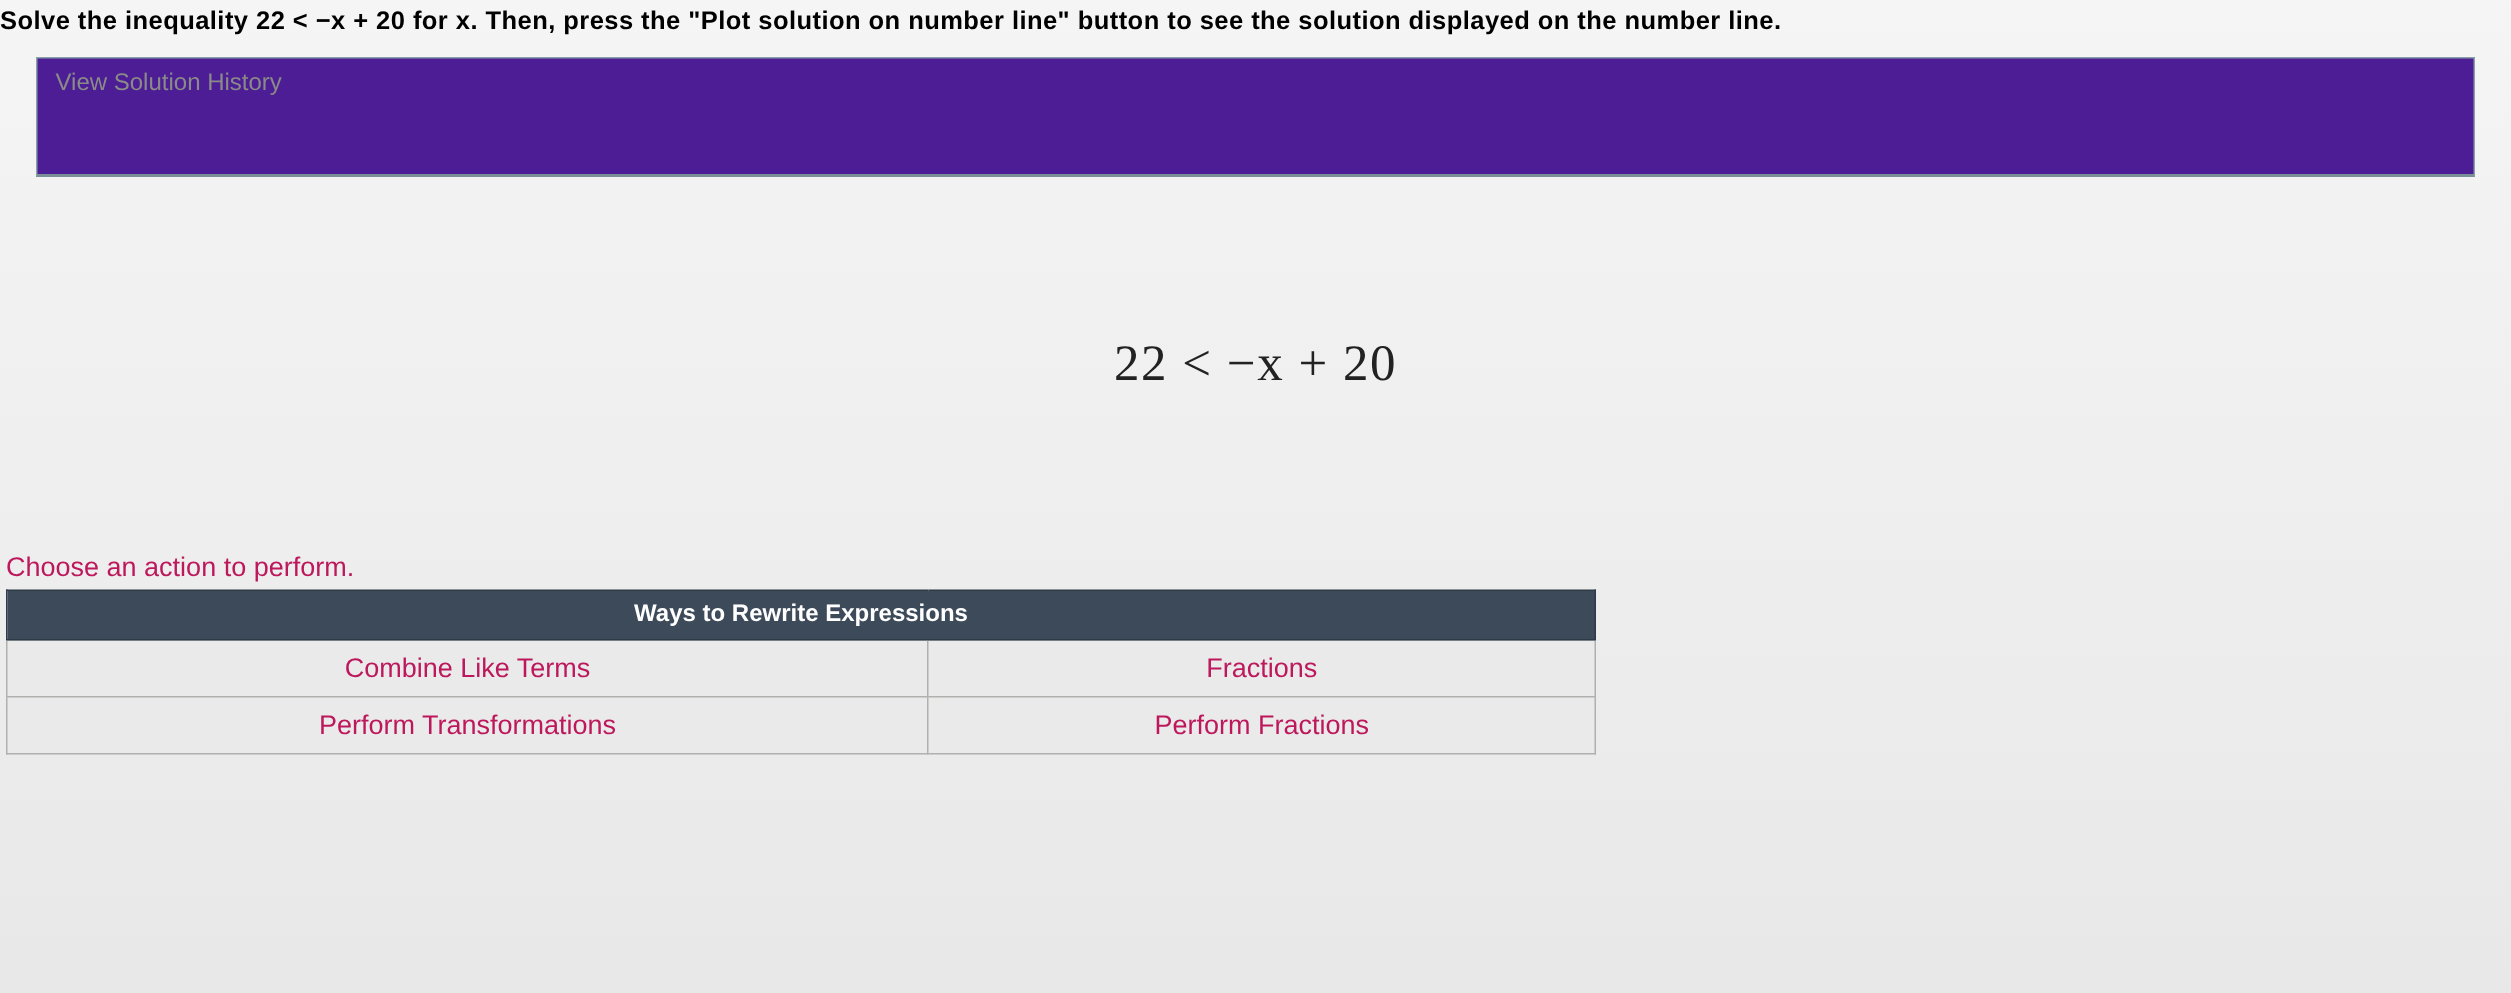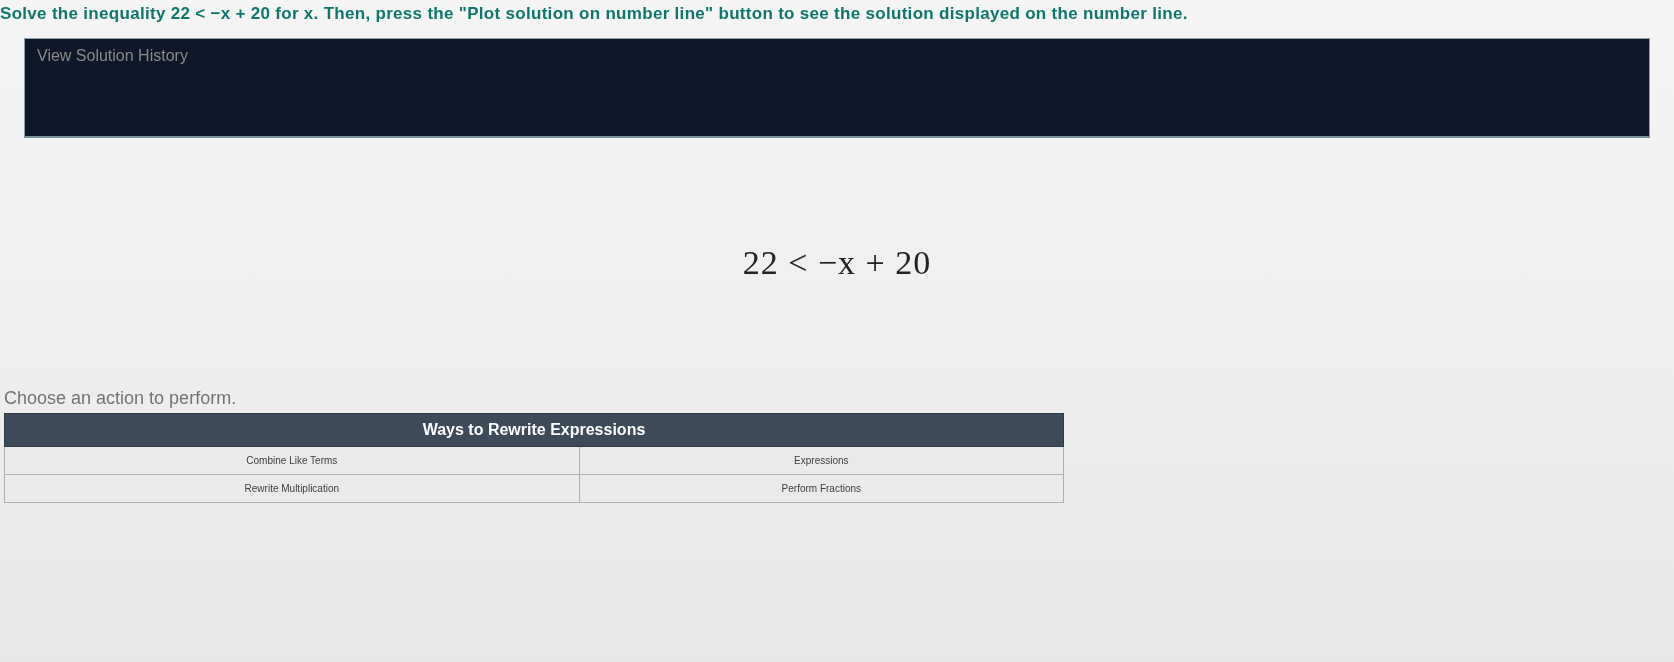--- a/index.html
+++ b/index.html
@@ -8,32 +8,32 @@
       box-sizing: border-box;
     }
     body {
       font-family: Arial, Helvetica, sans-serif;
       background: linear-gradient(to bottom, #f5f5f5, #e8e8e8);
       width: 1674px;
       height: 662px;
       overflow: hidden;
     }
     .instruction {
-      color: #0f766e;
+      color: #000000;
       font-weight: bold;
       font-size: 17px;
       padding: 4px 0 8px 0;
       letter-spacing: 0.3px;
     }
     .history-box {
       margin: 6px 24px 0 24px;
       border: 1px solid #8aa0a9;
       border-bottom: 2px solid #7a9098;
-      background: #0f172a;
-      height: 100px;
+      background: #4c1d95;
+      height: 80px;
       padding: 8px 12px;
     }
     .history-label {
       color: #8a8a88;
       font-size: 16px;
       font-weight: 500;
     }
     .equation-area {
       display: flex;
       justify-content: center;
@@ -41,21 +41,21 @@
       height: 250px;
     }
     .equation {
       font-size: 34px;
       color: #222;
       font-family: 'Times New Roman', serif;
       letter-spacing: 1px;
     }
     .action-prompt {
       font-size: 18px;
-      color: #737373;
+      color: #be185d;
       margin-left: 4px;
       margin-bottom: 4px;
     }
     .tables-row {
       display: flex;
       gap: 30px;
       padding: 0 4px;
       align-items: center;
     }
     .rewrite-table {
@@ -72,22 +72,22 @@
       background: #3c4a5a;
       color: #fff;
       font-weight: bold;
       font-size: 16px;
       padding: 7px 0;
       text-align: center;
       border: 1px solid #2f3a47;
     }
     td {
       background: #e9eae9;
-      color: #404040;
-      font-size: 10px;
+      color: #be185d;
+      font-size: 18px;
       text-align: center;
       padding: 8px 0;
       border: 1px solid #b0b0ae;
       cursor: pointer;
     }
     .empty-cell {
       background: #e9eae9;
     }
   </style>
 </head>
@@ -111,23 +111,23 @@
 
   <table class="rewrite-table">
     <thead>
       <tr>
         <th colspan="2">Ways to Rewrite Expressions</th>
       </tr>
     </thead>
     <tbody>
       <tr>
         <td>Combine Like Terms</td>
-        <td>Expressions</td>
+        <td>Fractions</td>
       </tr>
       <tr>
-        <td>Rewrite Multiplication</td>
+        <td>Perform Transformations</td>
         <td>Perform Fractions</td>
       </tr>
     </tbody>
   </table>
 
 
 </div>
 
 </body></html>

